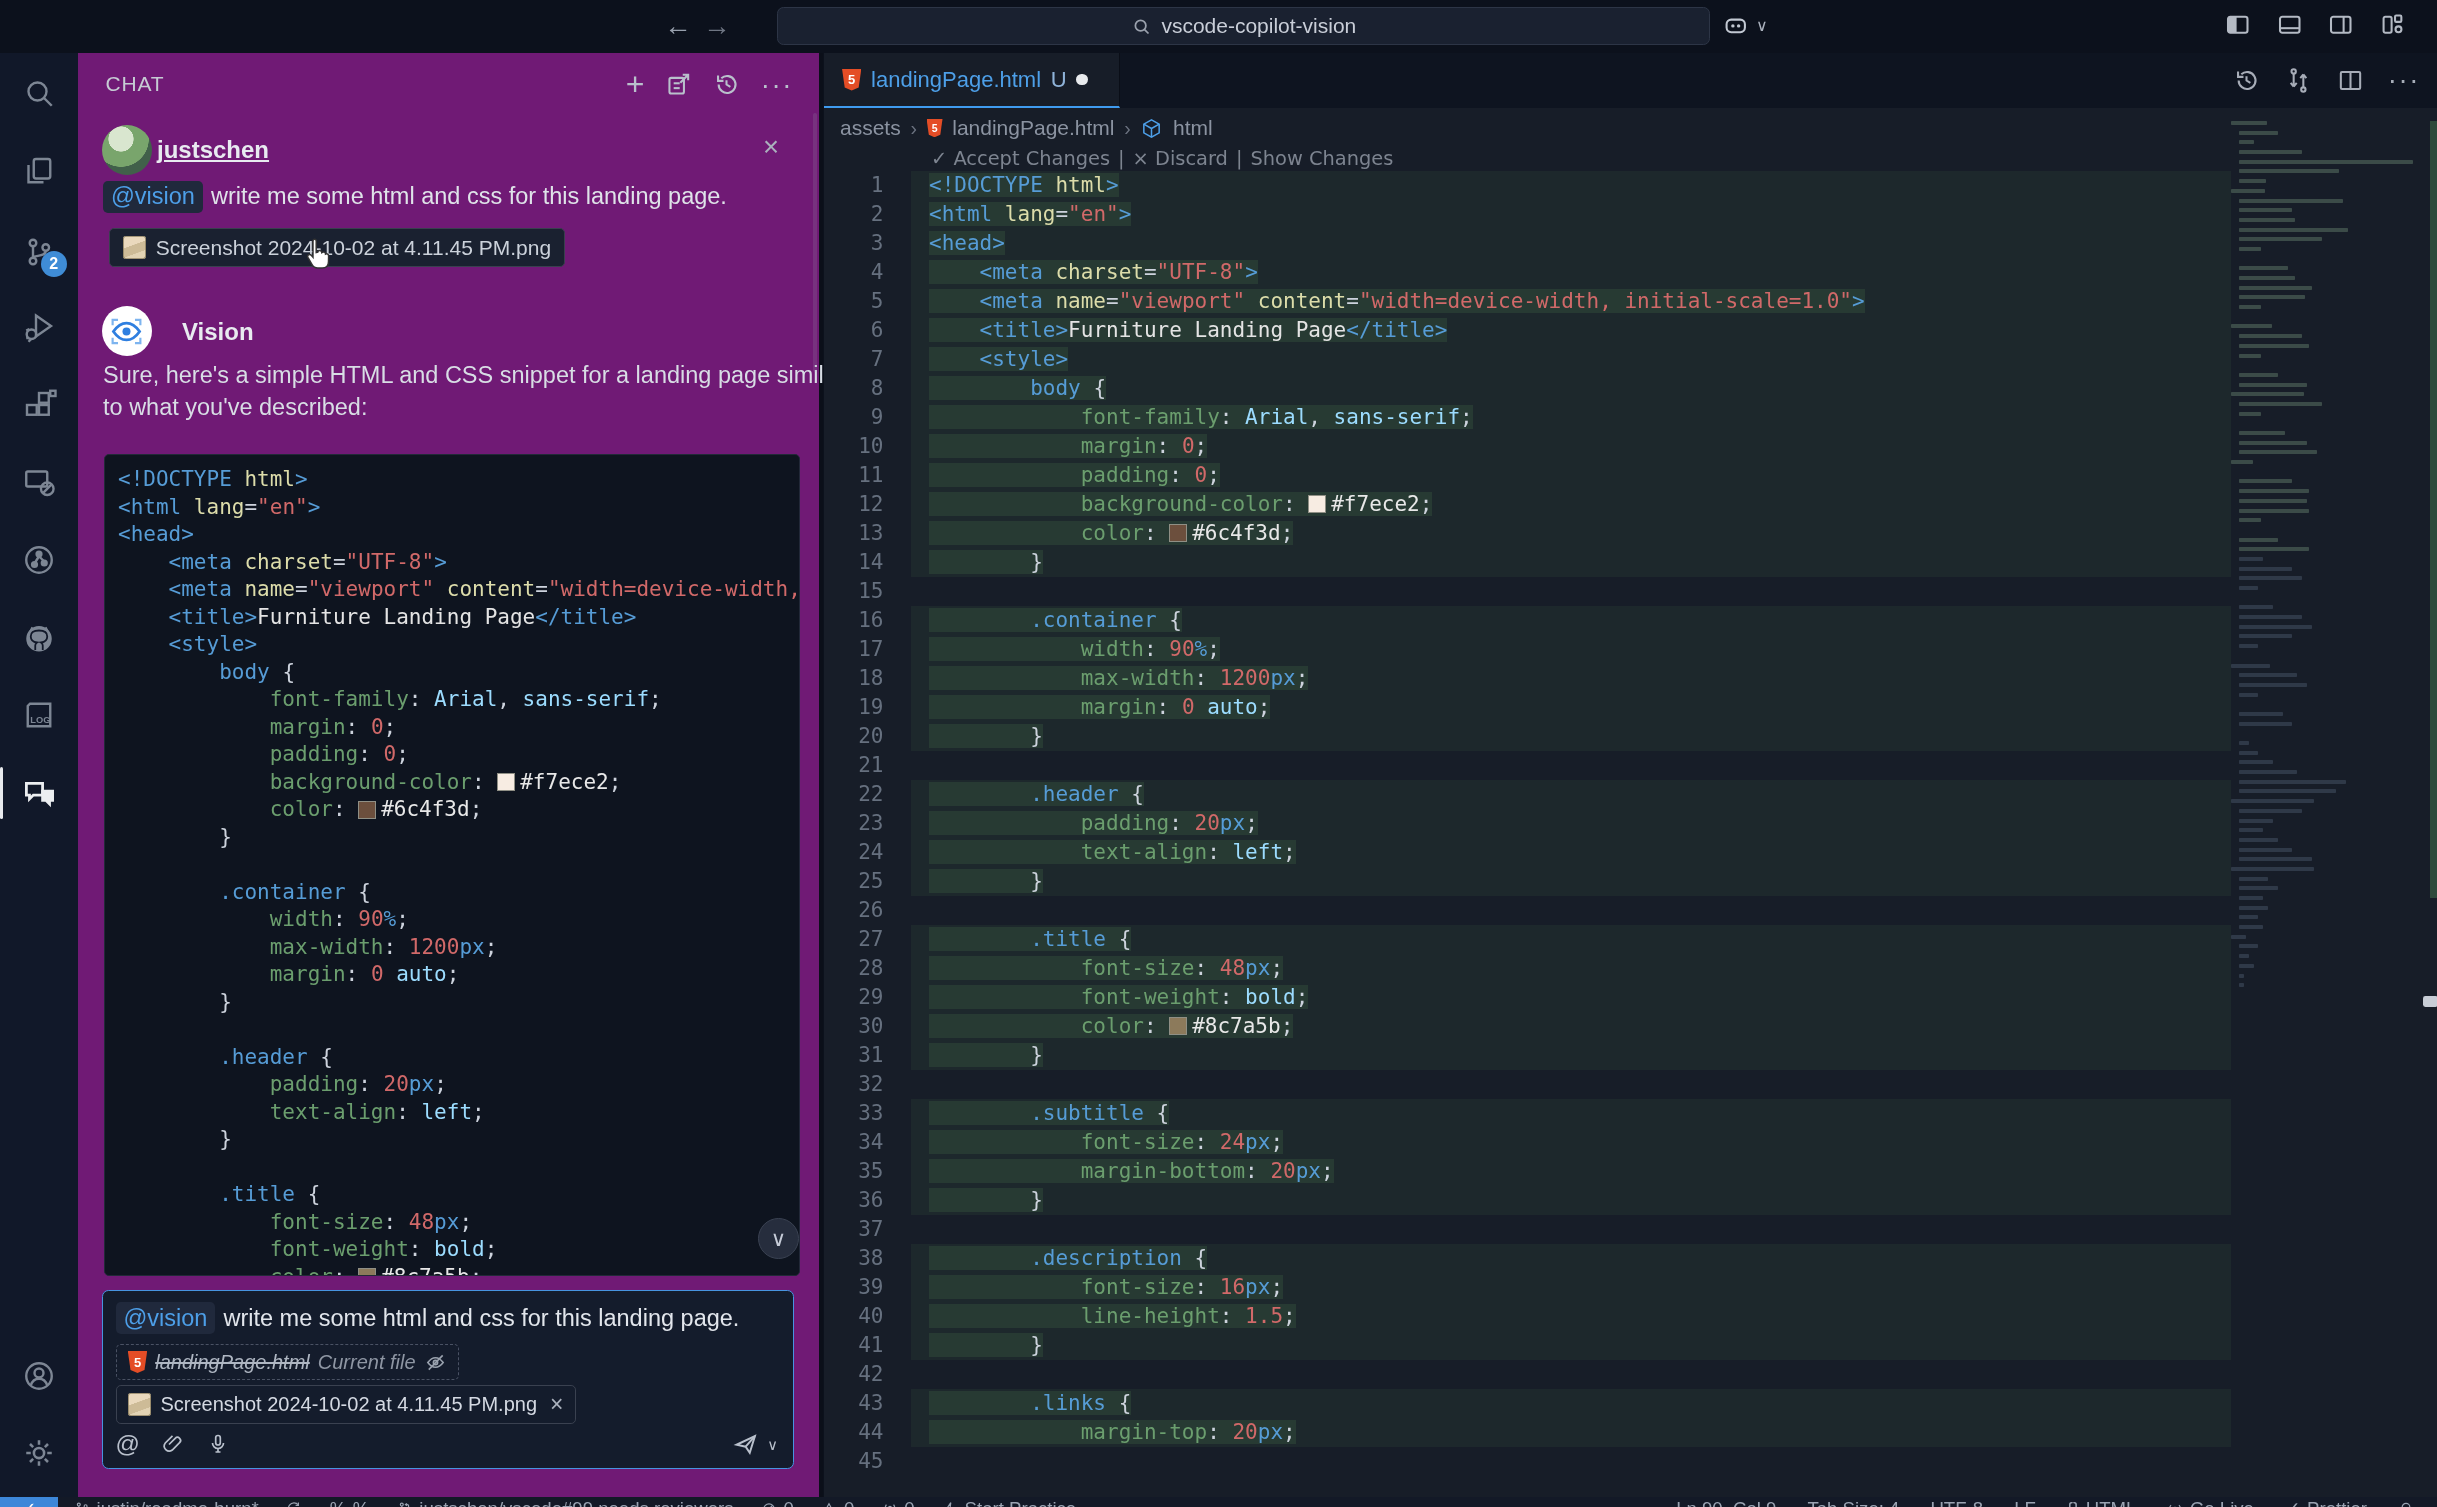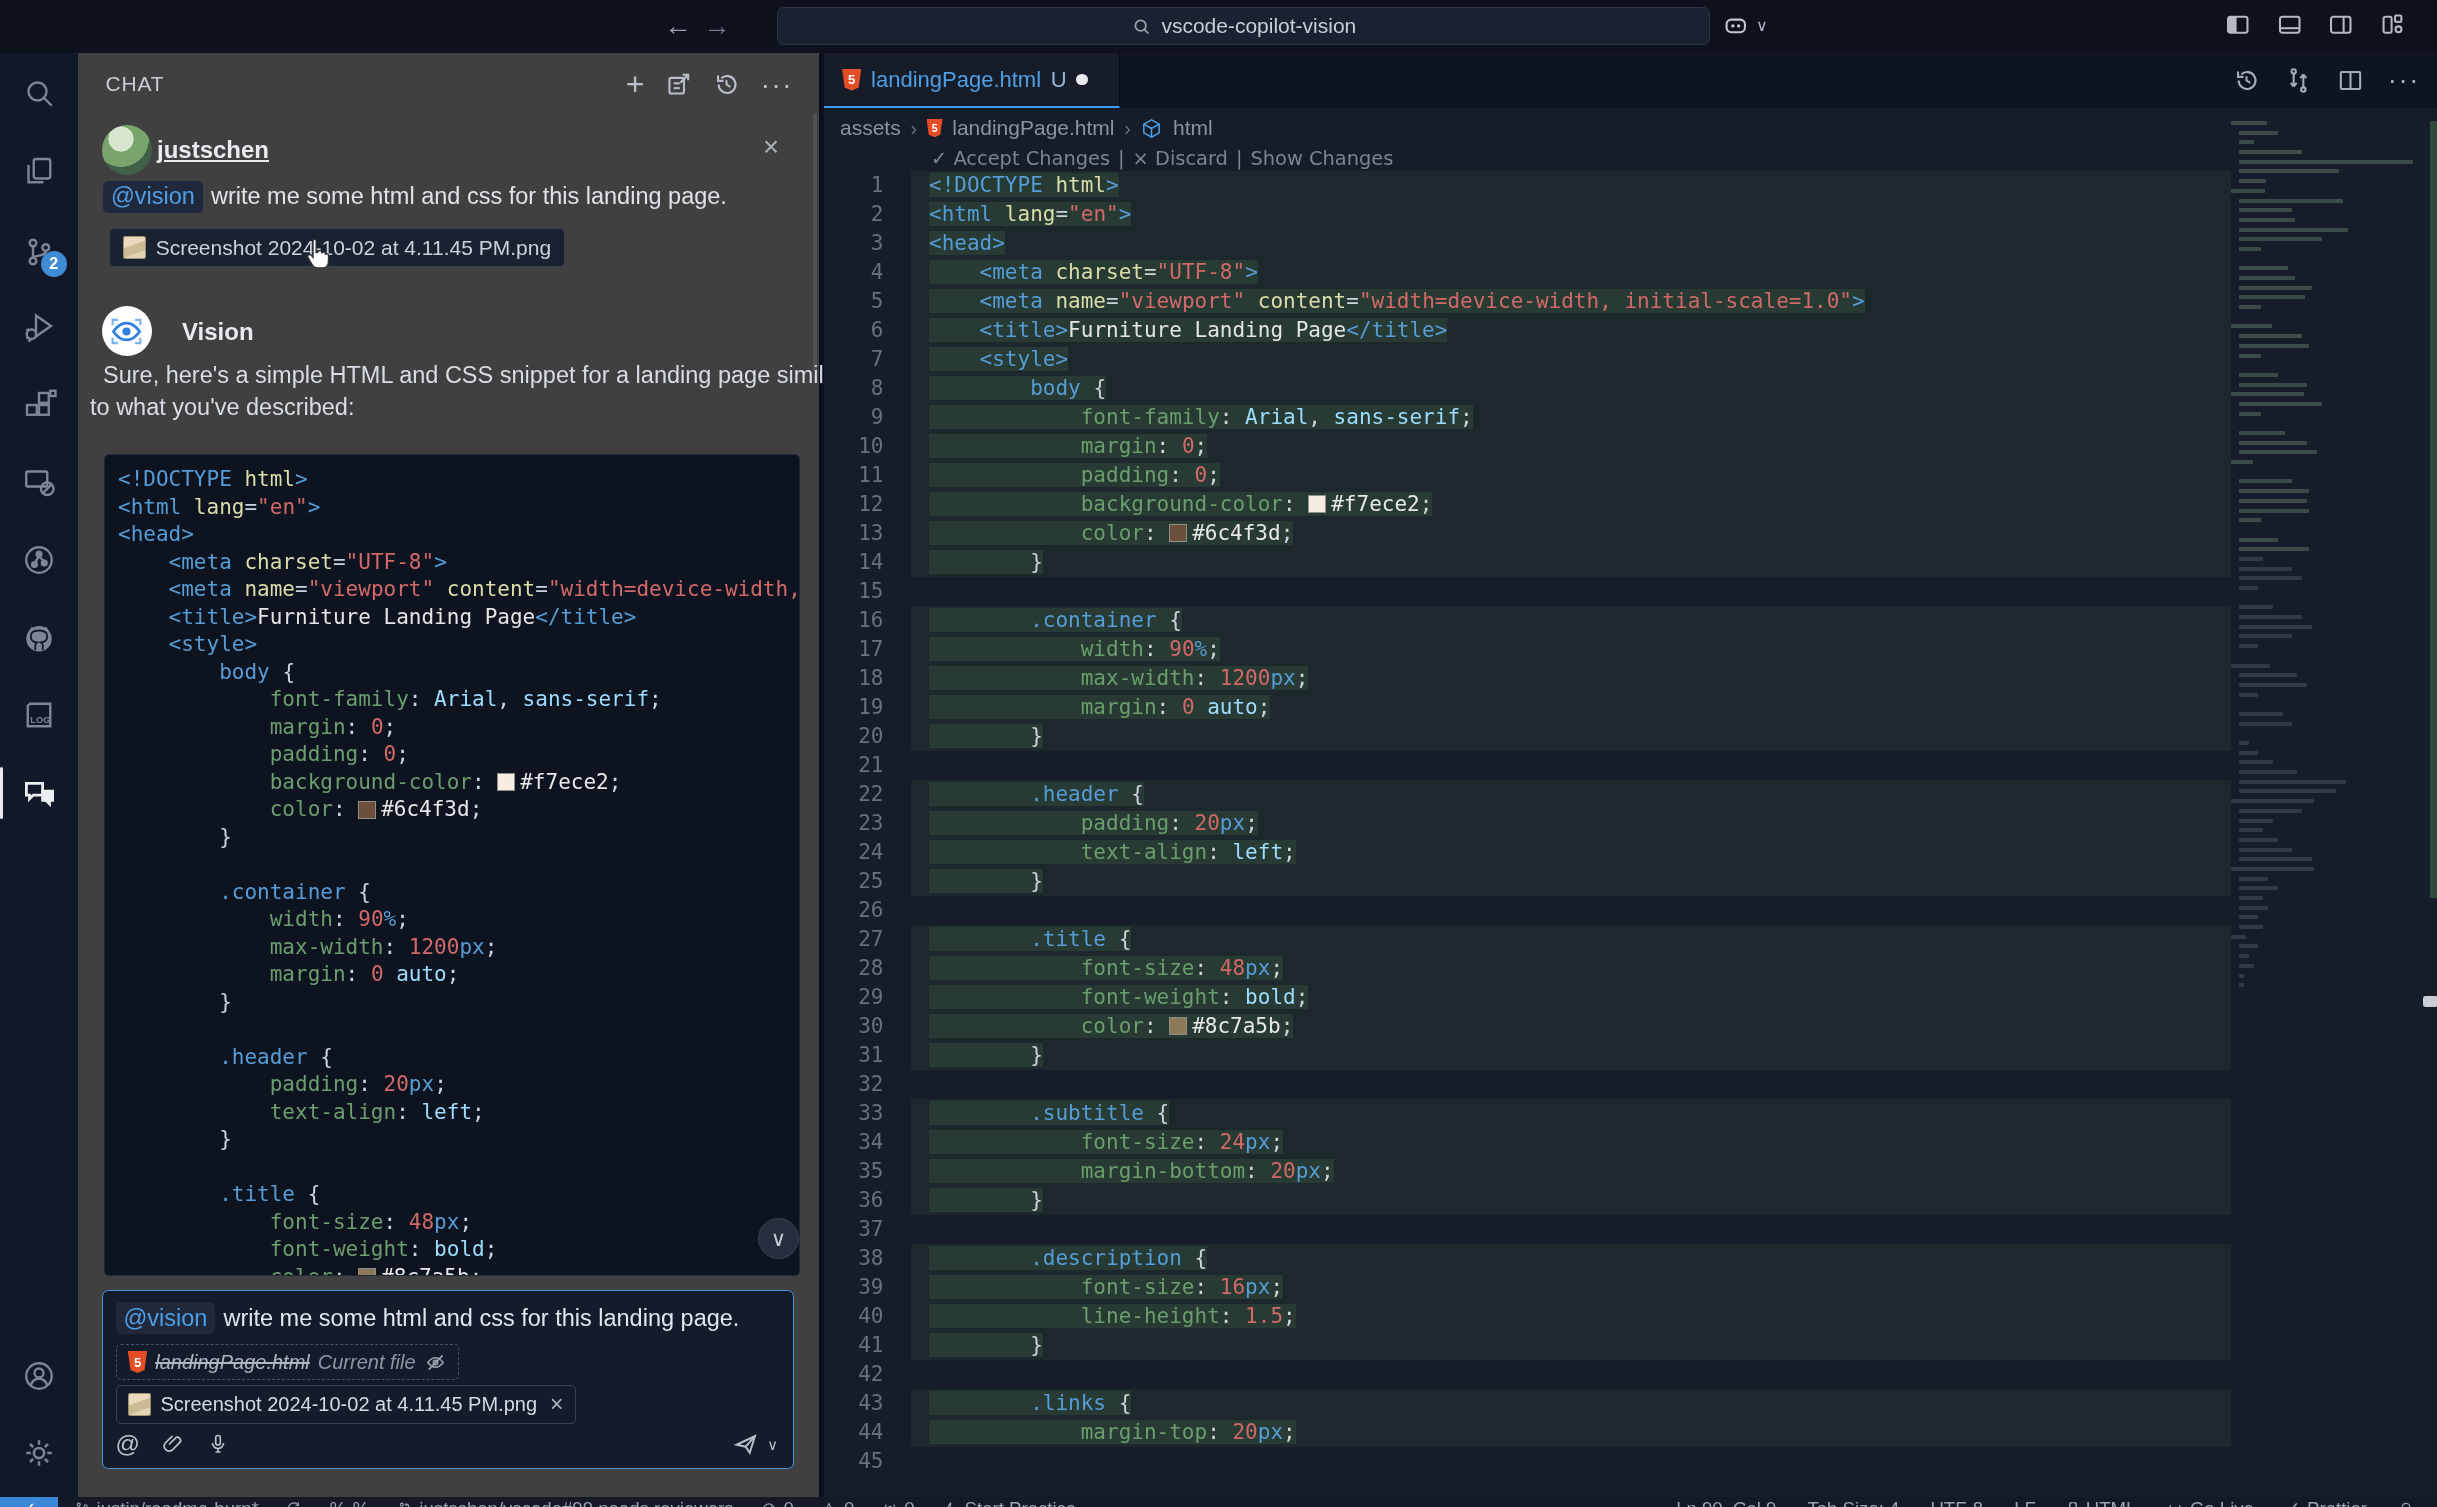--- a/index.html
+++ b/index.html
@@ -13,21 +13,21 @@
   .copilot{position:absolute;left:1722px;top:11.3px;display:flex;align-items:center;gap:6.5px;color:#aab1bd;}
   .winicons{position:absolute;right:32px;top:11.3px;display:flex;gap:24px;}
 
   
   .activitybar{position:absolute;left:0;top:53px;width:78px;height:1454px;background:#111829;}
   .actitem{position:absolute;left:0;width:78px;height:62px;display:flex;align-items:center;justify-content:center;}
   .actbadge{position:absolute;right:11.3px;bottom:6.5px;width:26px;height:26px;border-radius:50%;background:#3f8cd6;color:#fff;font-size:16px;display:flex;align-items:center;justify-content:center;font-weight:bold;}
   .activebar{position:absolute;left:0;width:3.2px;height:52px;background:#e8eaed;border-radius:1.6px;}
 
   
-  .chat{position:absolute;left:78px;top:53px;width:741px;height:1454px;background:#404040;border-right:4.9px solid #0b0f19;}
+  .chat{position:absolute;left:78px;top:53px;width:741px;height:1454px;background:#701a75;border-right:4.9px solid #0b0f19;}
   .chat-title{position:absolute;left:27.5px;top:19.4px;font-size:21px;letter-spacing:0.8px;color:#c6cbd4;}
   .chat-hicons{position:absolute;right:26px;top:13px;display:flex;gap:19.4px;align-items:center;color:#b9c0cc;}
   .avatar{position:absolute;width:50px;height:50px;border-radius:50%;}
   .uavatar{background:radial-gradient(circle at 38% 28%,#d9e6cf 0 26%,#79a56c 27% 58%,#41604a 59%);}
   .vavatar{background:#fff;display:flex;align-items:center;justify-content:center;}
   .msgname{position:absolute;font-size:24px;font-weight:bold;color:#e8ebf0;}
   .msgclose{position:absolute;font-size:27.5px;color:#aab1bd;}
   .msgtext{position:absolute;font-size:23.5px;color:#dfe3e9;display:flex;align-items:center;gap:8px;}
   .mention{color:#4d9fe8;background:#20293c;border-radius:4.9px;padding:2.4px 8px;}
   .msgchip{position:absolute;height:37px;background:#1a2130;border:0.8px solid #39404e;border-radius:4.9px;display:flex;align-items:center;gap:9.7px;padding:0 13px;font-size:21px;color:#ccd2db;}
@@ -291,21 +291,21 @@
 
   <div class="avatar vavatar" style="left:23.5px;top:253px;">
     <svg width="37" height="37" viewBox="0 0 24 24" fill="none" stroke="#2f7fe0" stroke-width="1.8">
       <path d="M3.5 12c2.6-3.8 5.8-5.5 8.5-5.5s5.9 1.7 8.5 5.5c-2.6 3.8-5.8 5.5-8.5 5.5S6.1 15.8 3.5 12z"></path>
       <circle cx="12" cy="12" r="2.6" fill="#2f7fe0" stroke="none"></circle>
       <path d="M3 8V4.5h3.5M21 8V4.5h-3.5M3 16v3.5h3.5M21 16v3.5h-3.5" stroke="#7db4ef" stroke-width="1.4"></path>
     </svg>
   </div>
   <div class="msgname" style="left:104px;top:265px;">Vision</div>
   <div class="intro" style="left:25px;top:306px;">Sure, here's a simple HTML and CSS snippet for a landing page similar</div>
-  <div class="intro" style="left:12px;top:338px;">to what you've described:</div>
+  <div class="intro" style="left:25px;top:338px;">to what you've described:</div>
 
   <div class="codeblock" id="chat-code">
       <div class="ccl"><span class="tk-tag">&lt;!DOCTYPE </span><span class="tk-attr">html</span><span class="tk-tag">&gt;</span></div>
       <div class="ccl"><span class="tk-tag">&lt;html </span><span class="tk-attr">lang</span><span class="tk-pun">=</span><span class="tk-str">"en"</span><span class="tk-tag">&gt;</span></div>
       <div class="ccl"><span class="tk-tag">&lt;head&gt;</span></div>
       <div class="ccl"><span class="tk-pun">    </span><span class="tk-tag">&lt;meta </span><span class="tk-attr">charset</span><span class="tk-pun">=</span><span class="tk-str">"UTF-8"</span><span class="tk-tag">&gt;</span></div>
       <div class="ccl"><span class="tk-pun">    </span><span class="tk-tag">&lt;meta </span><span class="tk-attr">name</span><span class="tk-pun">=</span><span class="tk-str">"viewport"</span><span class="tk-pun"> </span><span class="tk-attr">content</span><span class="tk-pun">=</span><span class="tk-str">"width=device-width, initial-scale=1.0"</span></div>
       <div class="ccl"><span class="tk-pun">    </span><span class="tk-tag">&lt;title&gt;</span><span class="tk-txt">Furniture Landing Page</span><span class="tk-tag">&lt;/title&gt;</span></div>
       <div class="ccl"><span class="tk-pun">    </span><span class="tk-tag">&lt;style&gt;</span></div>
       <div class="ccl"><span class="tk-pun">        </span><span class="tk-sel">body</span><span class="tk-pun"> {</span></div>

